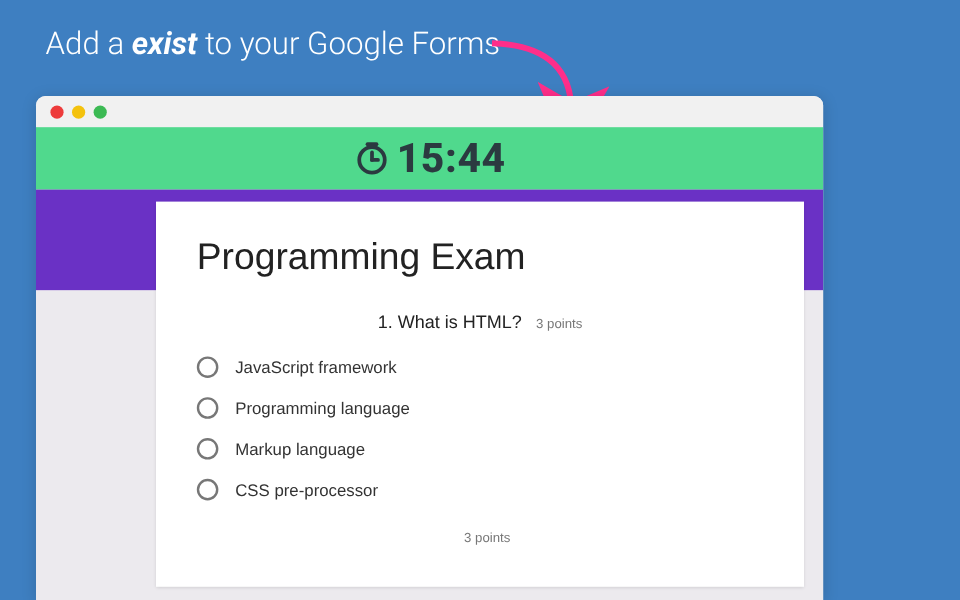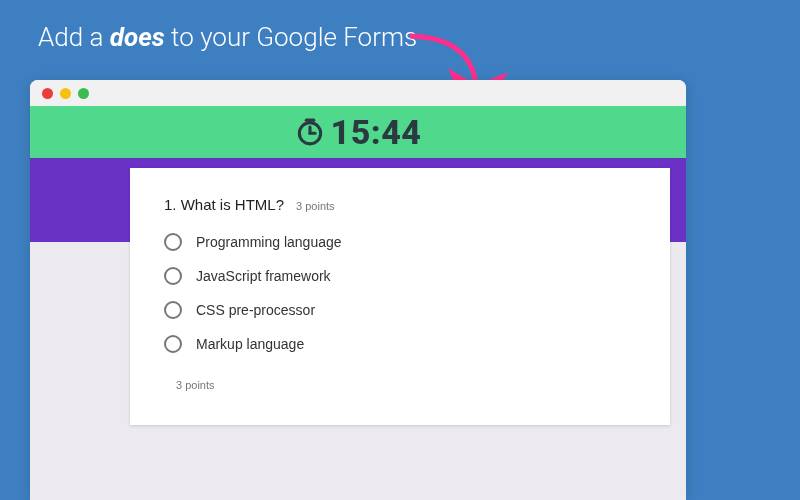--- a/index.html
+++ b/index.html
@@ -90,21 +90,21 @@
       font-weight: 400;
       color: #222;
       margin-bottom: 28px;
       font-family: Arial, sans-serif;
     }
     .question {
       margin-bottom: 14px;
     }
     .q-head {
       display: flex;
-      justify-content: flex-start;
+      justify-content: center;
       align-items: baseline;
       margin-bottom: 12px;
     }
     .q-text {
       font-size: 15px;
       color: #222;
       font-family: Arial, sans-serif;
     }
     .q-points {
       font-size: 11px;
@@ -128,21 +128,21 @@
     .opt-label {
       font-size: 14px;
       color: #333;
       font-family: Arial, sans-serif;
     }
   </style>
 </head>
 <body>
 
 <div class="headline">
-  <span>Add a </span><em>does</em><span> to your Google Forms</span>
+  <span>Add a </span><em>exist</em><span> to your Google Forms</span>
 </div>
 
 <svg class="arrow" width="110" height="100" viewBox="0 0 110 100">
   <defs>
     <marker id="ah" markerWidth="12" markerHeight="12" refX="6" refY="6" orient="auto">
       <path d="M0,0 L12,6 L0,12 L3,6 Z" fill="#ff2e8a"></path>
     </marker>
   </defs>
   <path d="M10,8 Q80,10 76,72" stroke="#ff2e8a" stroke-width="5" fill="none" marker-end="url(#ah)"></path>
 </svg>
@@ -163,44 +163,45 @@
         <line x1="9" y1="2.5" x2="15" y2="2.5" stroke="#2b3a40" stroke-width="2.5" stroke-linecap="round"></line>
       </svg>
       <span>15:44</span>
     </div>
   </div>
 
   <div class="purplebar"></div>
 
   <div class="formwrap">
     <div class="formcard">
+      <h1 class="form-title">Programming Exam</h1>
 
       <div class="question">
         <div class="q-head">
           <div class="q-text">
             <span>1.</span>
             <span>What is HTML?</span>
           </div>
           <div class="q-points">3 points</div>
         </div>
         <div class="option">
           <div class="radio"></div>
+          <span class="opt-label">JavaScript framework</span>
+        </div>
+        <div class="option">
+          <div class="radio"></div>
           <span class="opt-label">Programming language</span>
         </div>
         <div class="option">
           <div class="radio"></div>
-          <span class="opt-label">JavaScript framework</span>
+          <span class="opt-label">Markup language</span>
         </div>
         <div class="option">
           <div class="radio"></div>
           <span class="opt-label">CSS pre-processor</span>
-        </div>
-        <div class="option">
-          <div class="radio"></div>
-          <span class="opt-label">Markup language</span>
         </div>
       </div>
 
       <div class="question" style="margin-top:18px;">
         <div class="q-head">
           <div class="q-points">3 points</div>
         </div>
       </div>
 
     </div>

